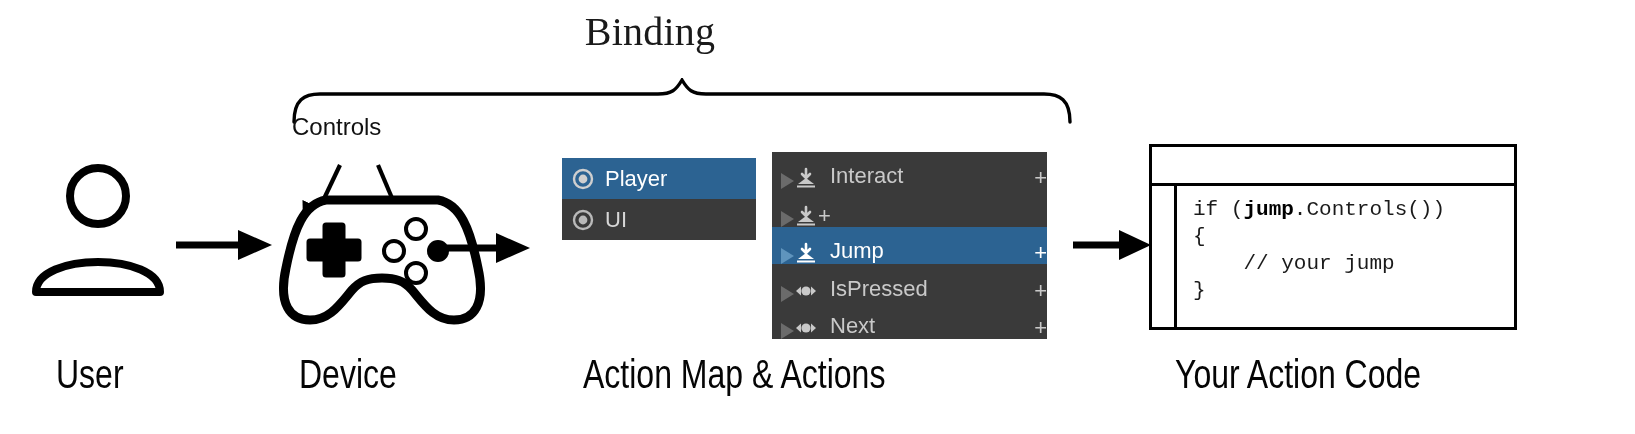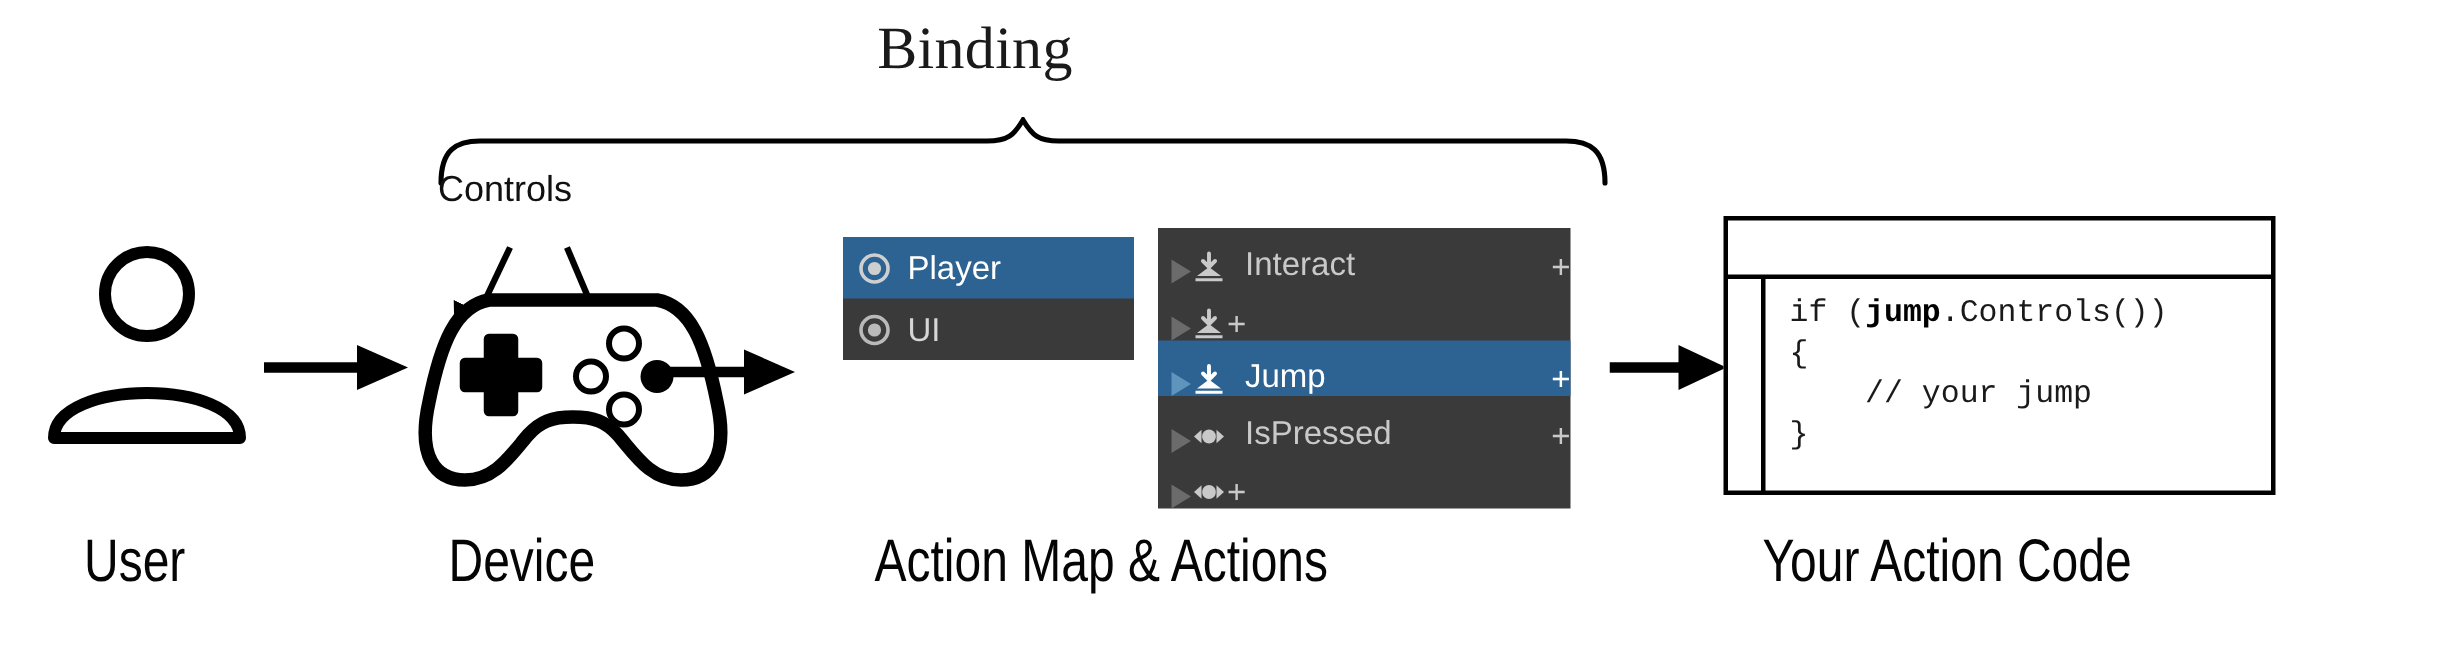--- a/index.html
+++ b/index.html
@@ -203,20 +203,21 @@
       <span class="plus">+</span>
     </div>
 
     <div class="act-row">
       <div class="tri"></div>
       <svg width="24" height="22">
         <path d="M2 11 L7 6.5 L7 15.5 Z" fill="#c9c9c9"></path>
         <circle cx="12" cy="11" r="4.6" fill="#c9c9c9"></circle>
         <path d="M22 11 L17 6.5 L17 15.5 Z" fill="#c9c9c9"></path>
       </svg>
+      <span class="lbl">Next</span>
       <span class="plus">+</span>
     </div>
   </div>
 
   <svg class="abs" style="left:1073px;top:228px;" width="82" height="34">
     <line x1="0" y1="17" x2="50" y2="17" stroke="#000" stroke-width="7"></line>
     <path d="M46,2 L78,17 L46,32 z" fill="#000"></path>
   </svg>
 
   <div class="abs" id="code-panel">

